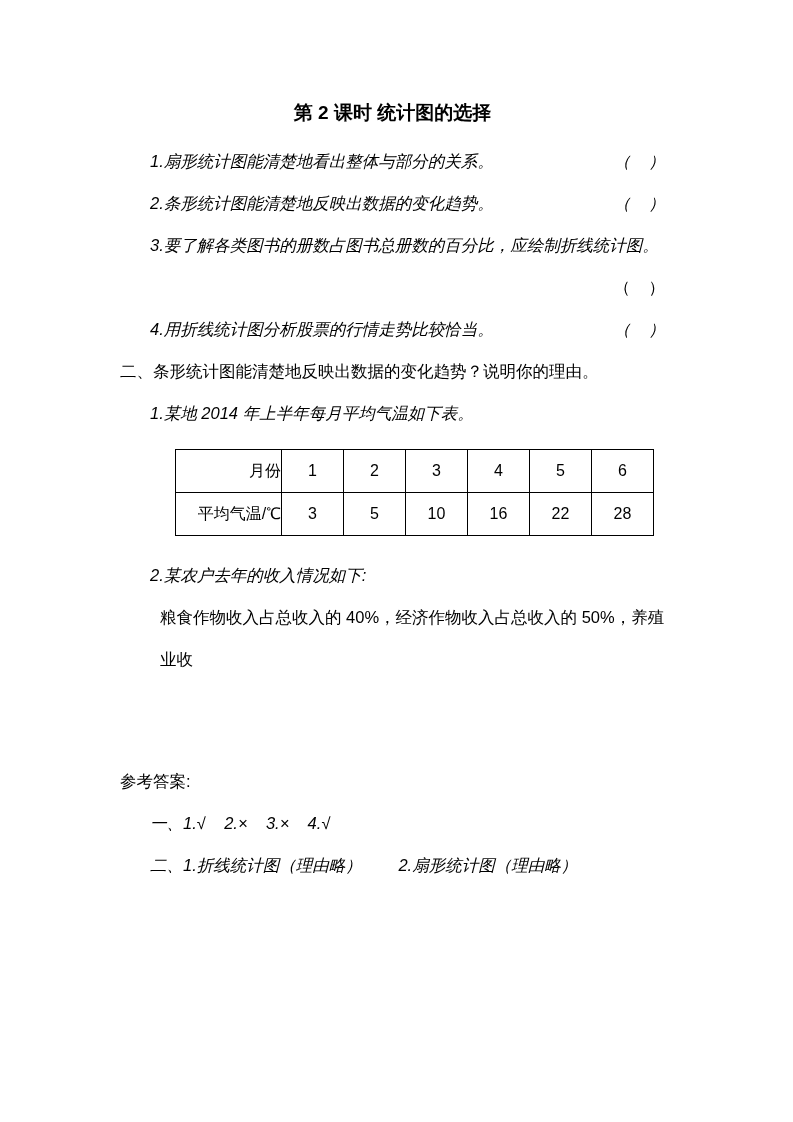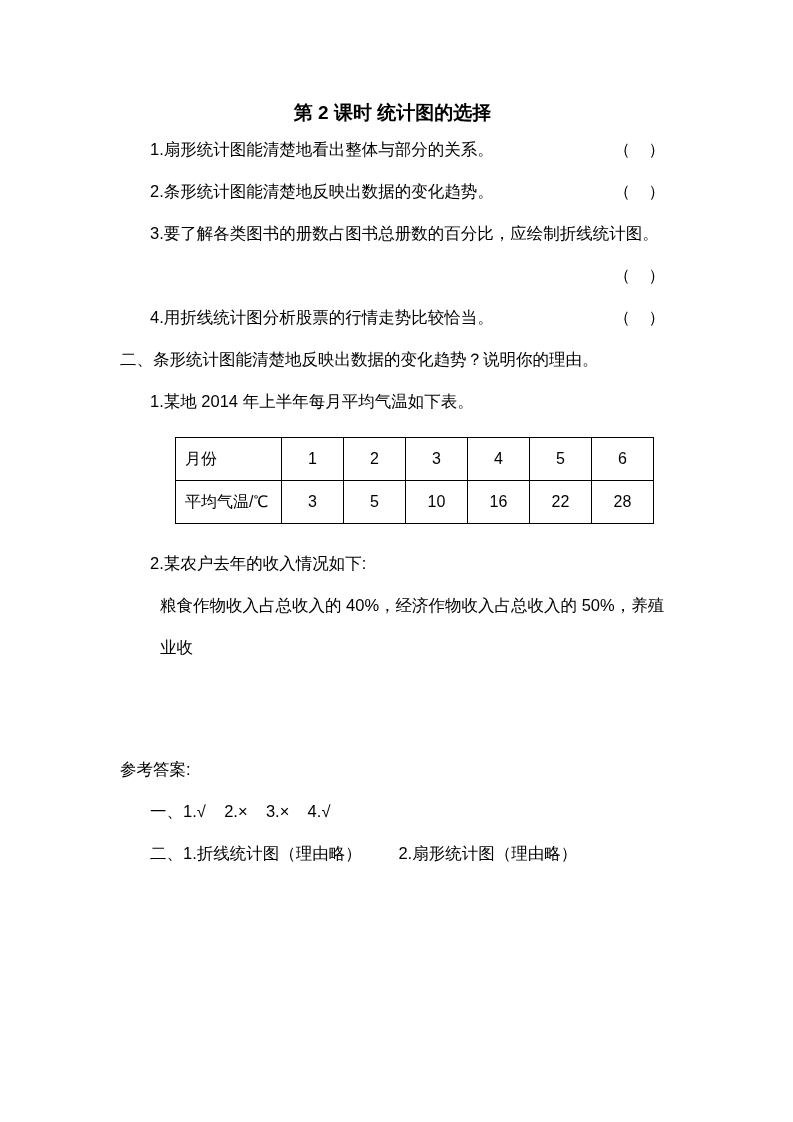--- a/index.html
+++ b/index.html
@@ -13,42 +13,43 @@
   }
   .content {
     padding: 98px 128px 0 120px;
     font-size: 16.5px;
   }
   .title {
     text-align: center;
     font-weight: bold;
     font-size: 19px;
     line-height: 30px;
+    margin-bottom: 12px;
   }
   .line { line-height: 42px; }
-  .indent { padding-left: 30px; }
+  .indent { padding-left: 30px; font-style: italic; }
   .indent2 { padding-left: 40px; }
   .judge { display: flex; justify-content: space-between; }
   .bracket-right { text-align: right; }
   .pre { white-space: pre; }
   table.temp-table {
     border-collapse: collapse;
     margin: 15px 0 18px 55px;
   }
   table.temp-table td {
     border: 1px solid #000000;
     height: 43px;
     width: 62px;
     text-align: center;
     font-size: 16px;
     padding: 0;
   }
   table.temp-table td.label-cell {
     width: 106px;
-    text-align: left;
+    text-align: right;
     padding-left: 9px;
   }
   .answers-heading { margin-top: 80px; }
 </style>
 </head>
 <body>
 
 <div class="content">
 
   <div class="title">第 2 课时 统计图的选择</div>

